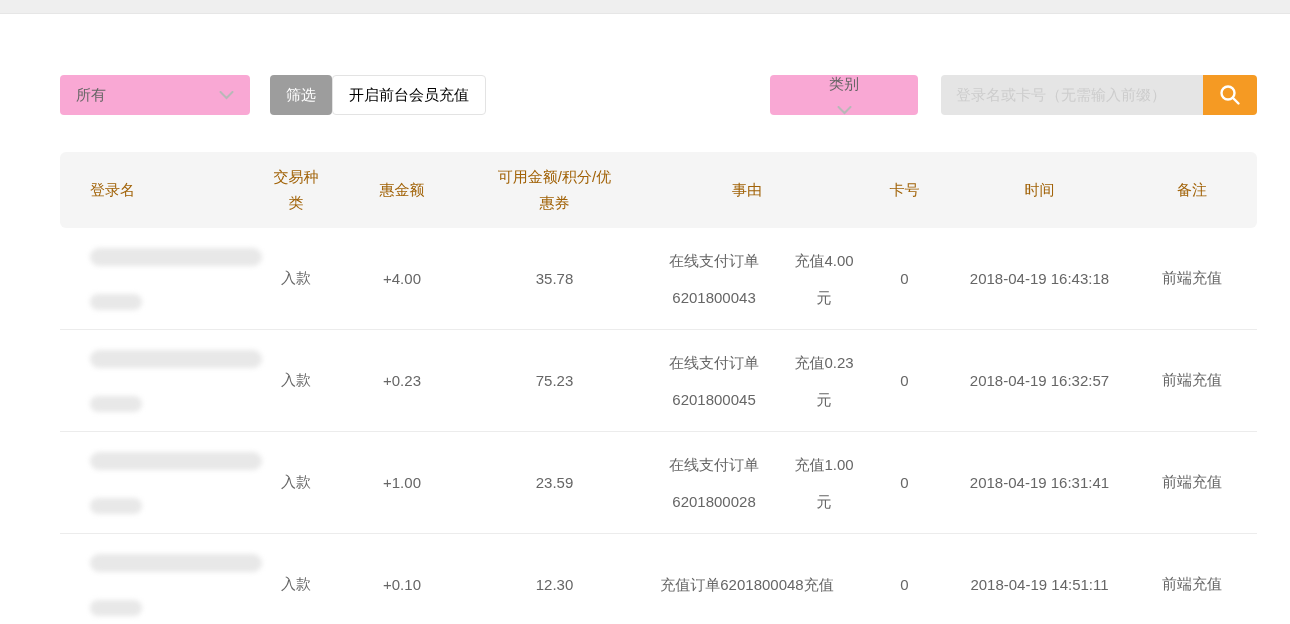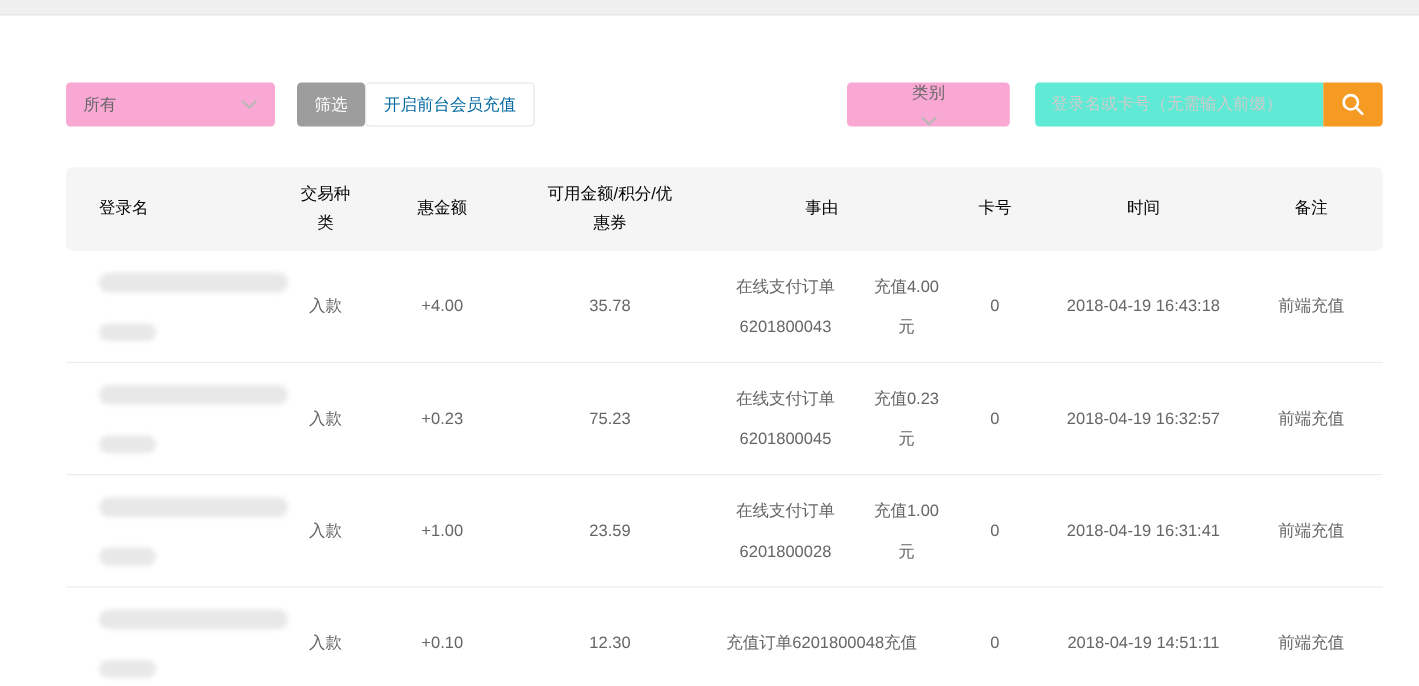--- a/index.html
+++ b/index.html
@@ -22,42 +22,42 @@
   .select.category { width:148px; margin-left:auto; margin-right:23px;flex-direction:column; }
   .btn-filter {
     width:62px; height:40px; background:#9d9d9d; color:#fff; border:none;
     border-radius:4px; font-size:15px; cursor:pointer;
     font-family:inherit;
   }
   .checkbox-group {
     height:40px; border:1px solid #e3e3e3; border-radius:4px; background:#fff;
     display:flex; align-items:center; gap:10px; padding:0 16px; cursor:pointer;
   }
-  .checkbox-label { color:#0369a1; font-size:15px; }
+  .checkbox-label { color:#000000; font-size:15px; }
   .search-group { display:flex; }
   .search-input {
-    width:262px; height:40px; background:#5eead4; border:none; outline:none;
+    width:262px; height:40px; background:#e5e5e5; border:none; outline:none;
     border-radius:4px 0 0 4px; padding:0 15px; font-size:15px; color:#666;
     font-family:Liberation Serif, serif;
   }
   .search-input::placeholder { color:#cdcdcd; }
   .search-btn {
     width:54px; height:40px; background:#f59a23; border:none; border-radius:0 4px 4px 0;
     display:flex; align-items:center; justify-content:center; cursor:pointer;
   }
 
   
   .table { margin:37px 33px 0 60px; width:1197px; }
   .thead, .trow {
     display:grid;
     grid-template-columns:200px 72px 140px 165px 220px 95px 175px 130px;
   }
   .thead {
     height:76px; background:#f5f5f5; border-radius:6px; align-items:center;
-    color:#000000; font-size:15px;
+    color:#a16207; font-size:15px;
   }
   .hcell { text-align:center; }
   .hcell span { display:block; line-height:26px; }
   .hcell.first { text-align:left; padding-left:30px; }
   .trow { height:102px; border-bottom:1px solid #ececec; color:#666; font-size:15px; }
   .cell { display:flex; align-items:center; justify-content:center; text-align:center; }
   .cell.two-line { flex-direction:row; }
   .cell.two-line span { display:block; line-height:37px; }
   .cell.login {
     flex-direction:column; align-items:flex-start; justify-content:center;

